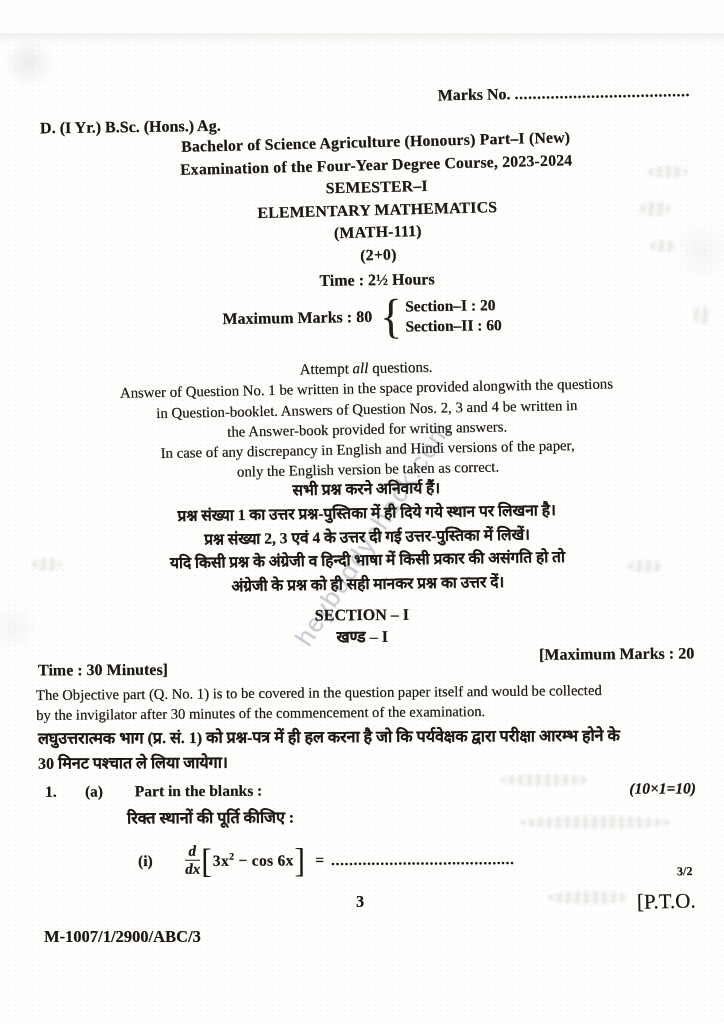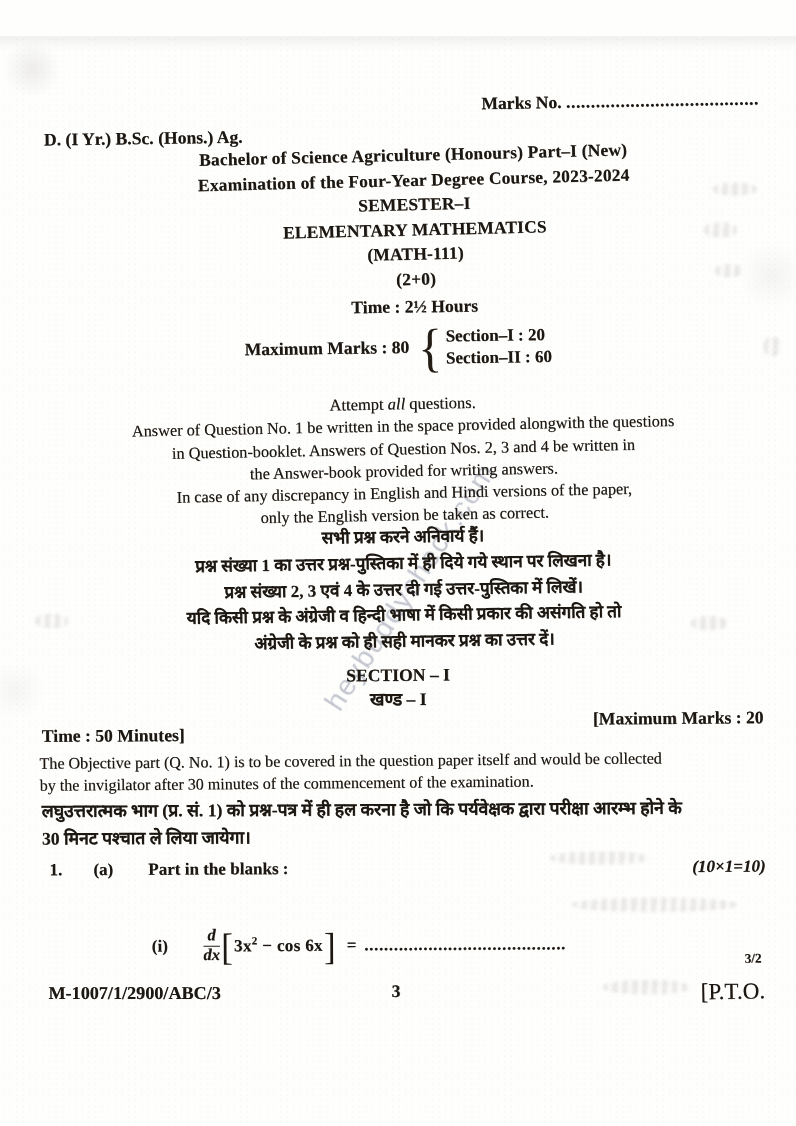--- a/index.html
+++ b/index.html
@@ -57,28 +57,28 @@
   .q1row{top:781px;left:45px;right:28px;font-size:15.5px;font-weight:700;transform:rotate(-0.3deg);}
   .q1row .qnum{display:inline-block;width:36px;}
   .q1row .qpart{display:inline-block;width:46px;}
   .q1row .qmarks{float:right;font-style:italic;}
   .q1hi{top:806px;left:127px;font-size:16px;font-weight:600;transform:rotate(-0.3deg);}
 
   .formula{top:843px;left:138px;display:flex;align-items:center;font-size:15.5px;transform:rotate(-0.3deg);}
   .formula .ilabel{font-weight:600;margin-right:32px;}
   .frac{display:inline-block;text-align:center;vertical-align:middle;font-style:italic;font-weight:700;font-size:15px;line-height:15px;}
   .frac .num{display:block;padding:0 4px 1px;border-bottom:1.6px solid #241d15;}
-  .frac .den{display:block;padding-top:1px;}
+  .frac .den{display:block;padding-top:1px;text-align:right;}
   .formula .lbr,.formula .rbr{font-size:32px;font-weight:400;line-height:30px;margin:0 1px;transform:scaleY(1.08);}
   .formula .expr{font-weight:700;letter-spacing:0.3px;}
   .formula .expr sup{font-size:10px;}
   .formula .eq{font-weight:700;margin:0 7px 0 9px;}
   .formula .adots{font-weight:700;letter-spacing:0.6px;}
 
-  .footer-code{top:893px;left:44px;font-size:16.5px;font-weight:700;}
+  .footer-code{top:927px;left:44px;font-size:16.5px;font-weight:700;}
   .footer-page{top:893px;left:356px;font-size:16px;font-weight:700;}
   .footer-pto{top:889px;right:28px;font-size:21px;font-weight:400;transform:rotate(-1deg);}
   .footer-sheet{top:864px;right:32px;font-size:12px;font-weight:700;transform:rotate(-1deg);}
 
   .watermark{
     top:628px;left:302px;
     transform:rotate(-57deg);transform-origin:0 50%;
     font-family:"Liberation Sans", sans-serif;
     font-size:26px;letter-spacing:1.5px;
     color:rgba(148,153,170,0.55);
@@ -152,37 +152,38 @@
     <div class="ink">प्रश्न संख्या 2, 3 एवं 4 के उत्तर दी गई उत्तर-पुस्तिका में लिखें।</div>
     <div class="ink">यदि किसी प्रश्न के अंग्रेजी व हिन्दी भाषा में किसी प्रकार की असंगति हो तो</div>
     <div class="ink">अंग्रेजी के प्रश्न को ही सही मानकर प्रश्न का उत्तर दें।</div>
   </div>
 
   <div class="abs sec-head center">
     <div class="ink">SECTION – I</div>
     <div class="ink">खण्ड – I</div>
   </div>
   <div class="abs marks20 ink">[Maximum Marks : 20</div>
-  <div class="abs time30 ink">Time : 50 Minutes]</div>
+  <div class="abs time30 ink">Time : 30 Minutes]</div>
 
   <div class="abs para-en">
     <div class="ink">The Objective part (Q. No. 1) is to be covered in the question paper itself and would be collected</div>
     <div class="ink">by the invigilator after 30 minutes of the commencement of the examination.</div>
   </div>
   <div class="abs para-hi">
     <div class="ink">लघुउत्तरात्मक भाग (प्र. सं. 1) को प्रश्न-पत्र में ही हल करना है जो कि पर्यवेक्षक द्वारा परीक्षा आरम्भ होने के</div>
     <div class="ink">30 मिनट पश्चात ले लिया जायेगा।</div>
   </div>
 
   <div class="abs q1row">
     <span class="qnum ink">1.</span>
     <span class="qpart ink">(a)</span>
     <span class="ink">Part in the blanks :</span>
     <span class="qmarks ink">(10×1=10)</span>
   </div>
+  <div class="abs q1hi ink">रिक्त स्थानों की पूर्ति कीजिए :</div>
 
   <div class="abs formula">
     <span class="ilabel ink">(i)</span>
     <span class="frac">
       <span class="num ink">d</span>
       <span class="den ink">dx</span>
     </span>
     <span class="lbr">[</span>
     <span class="expr ink"><span>3x</span><sup>2</sup><span> − cos 6x</span></span>
     <span class="rbr">]</span>

